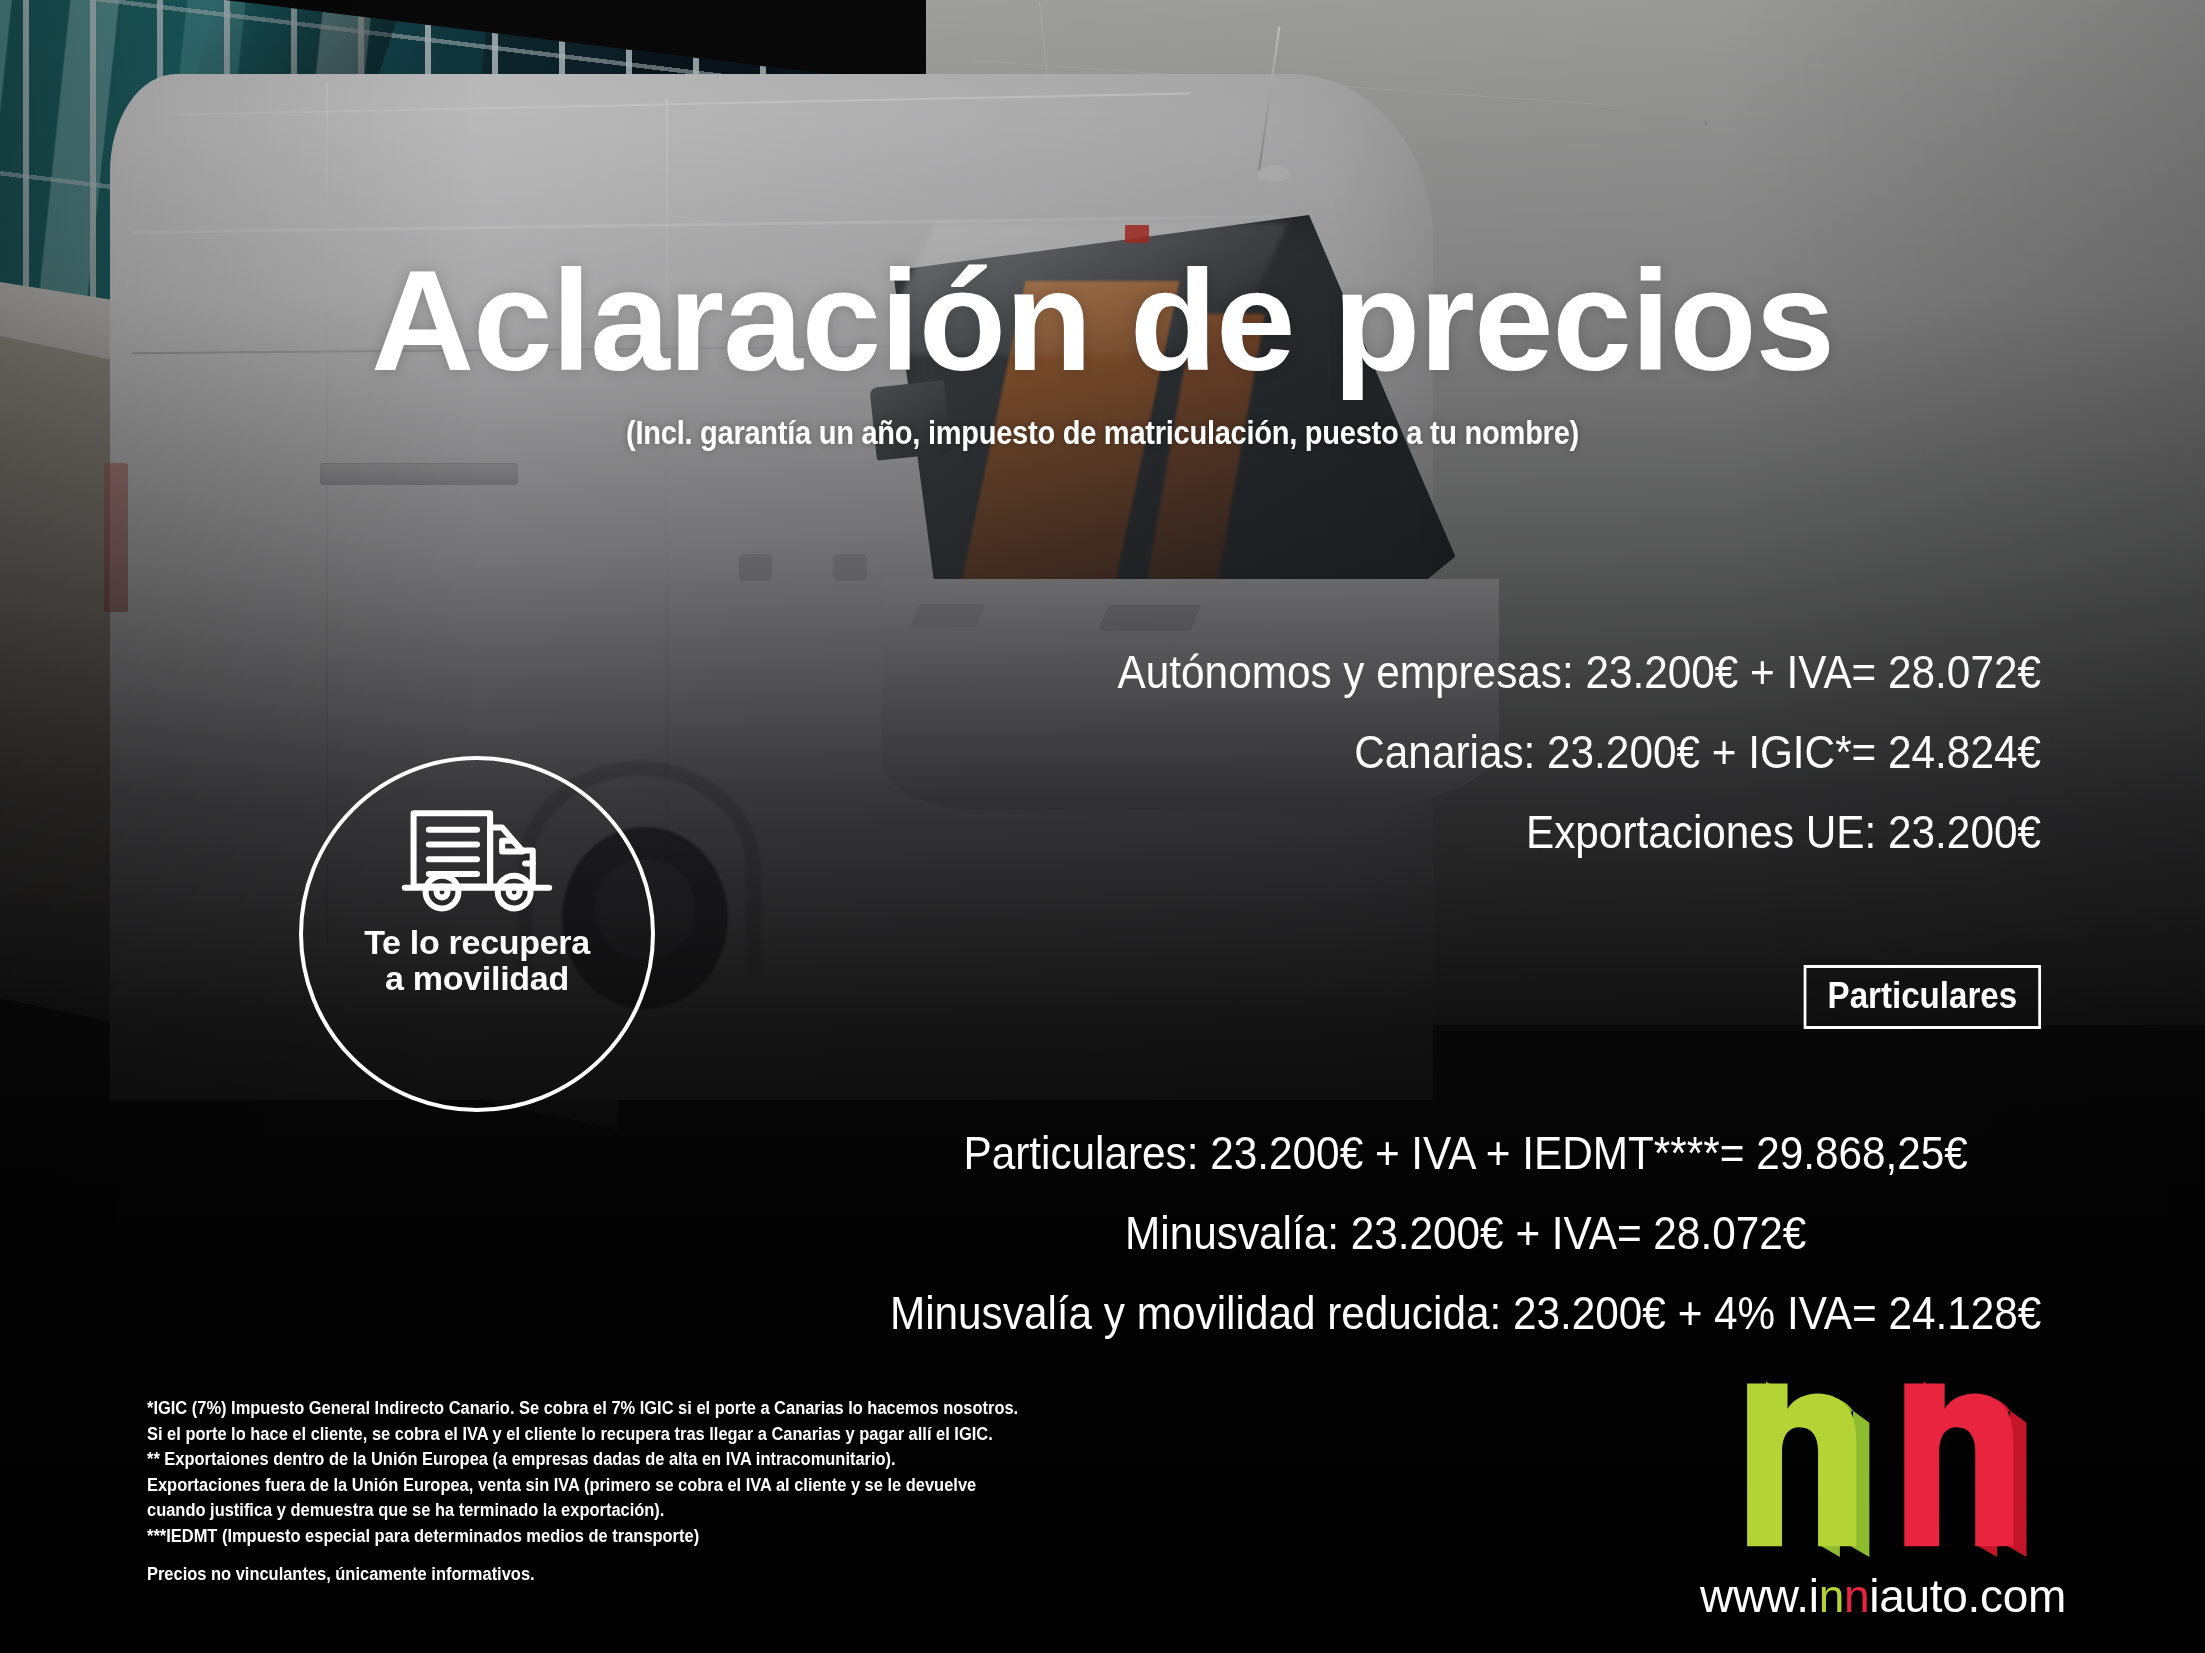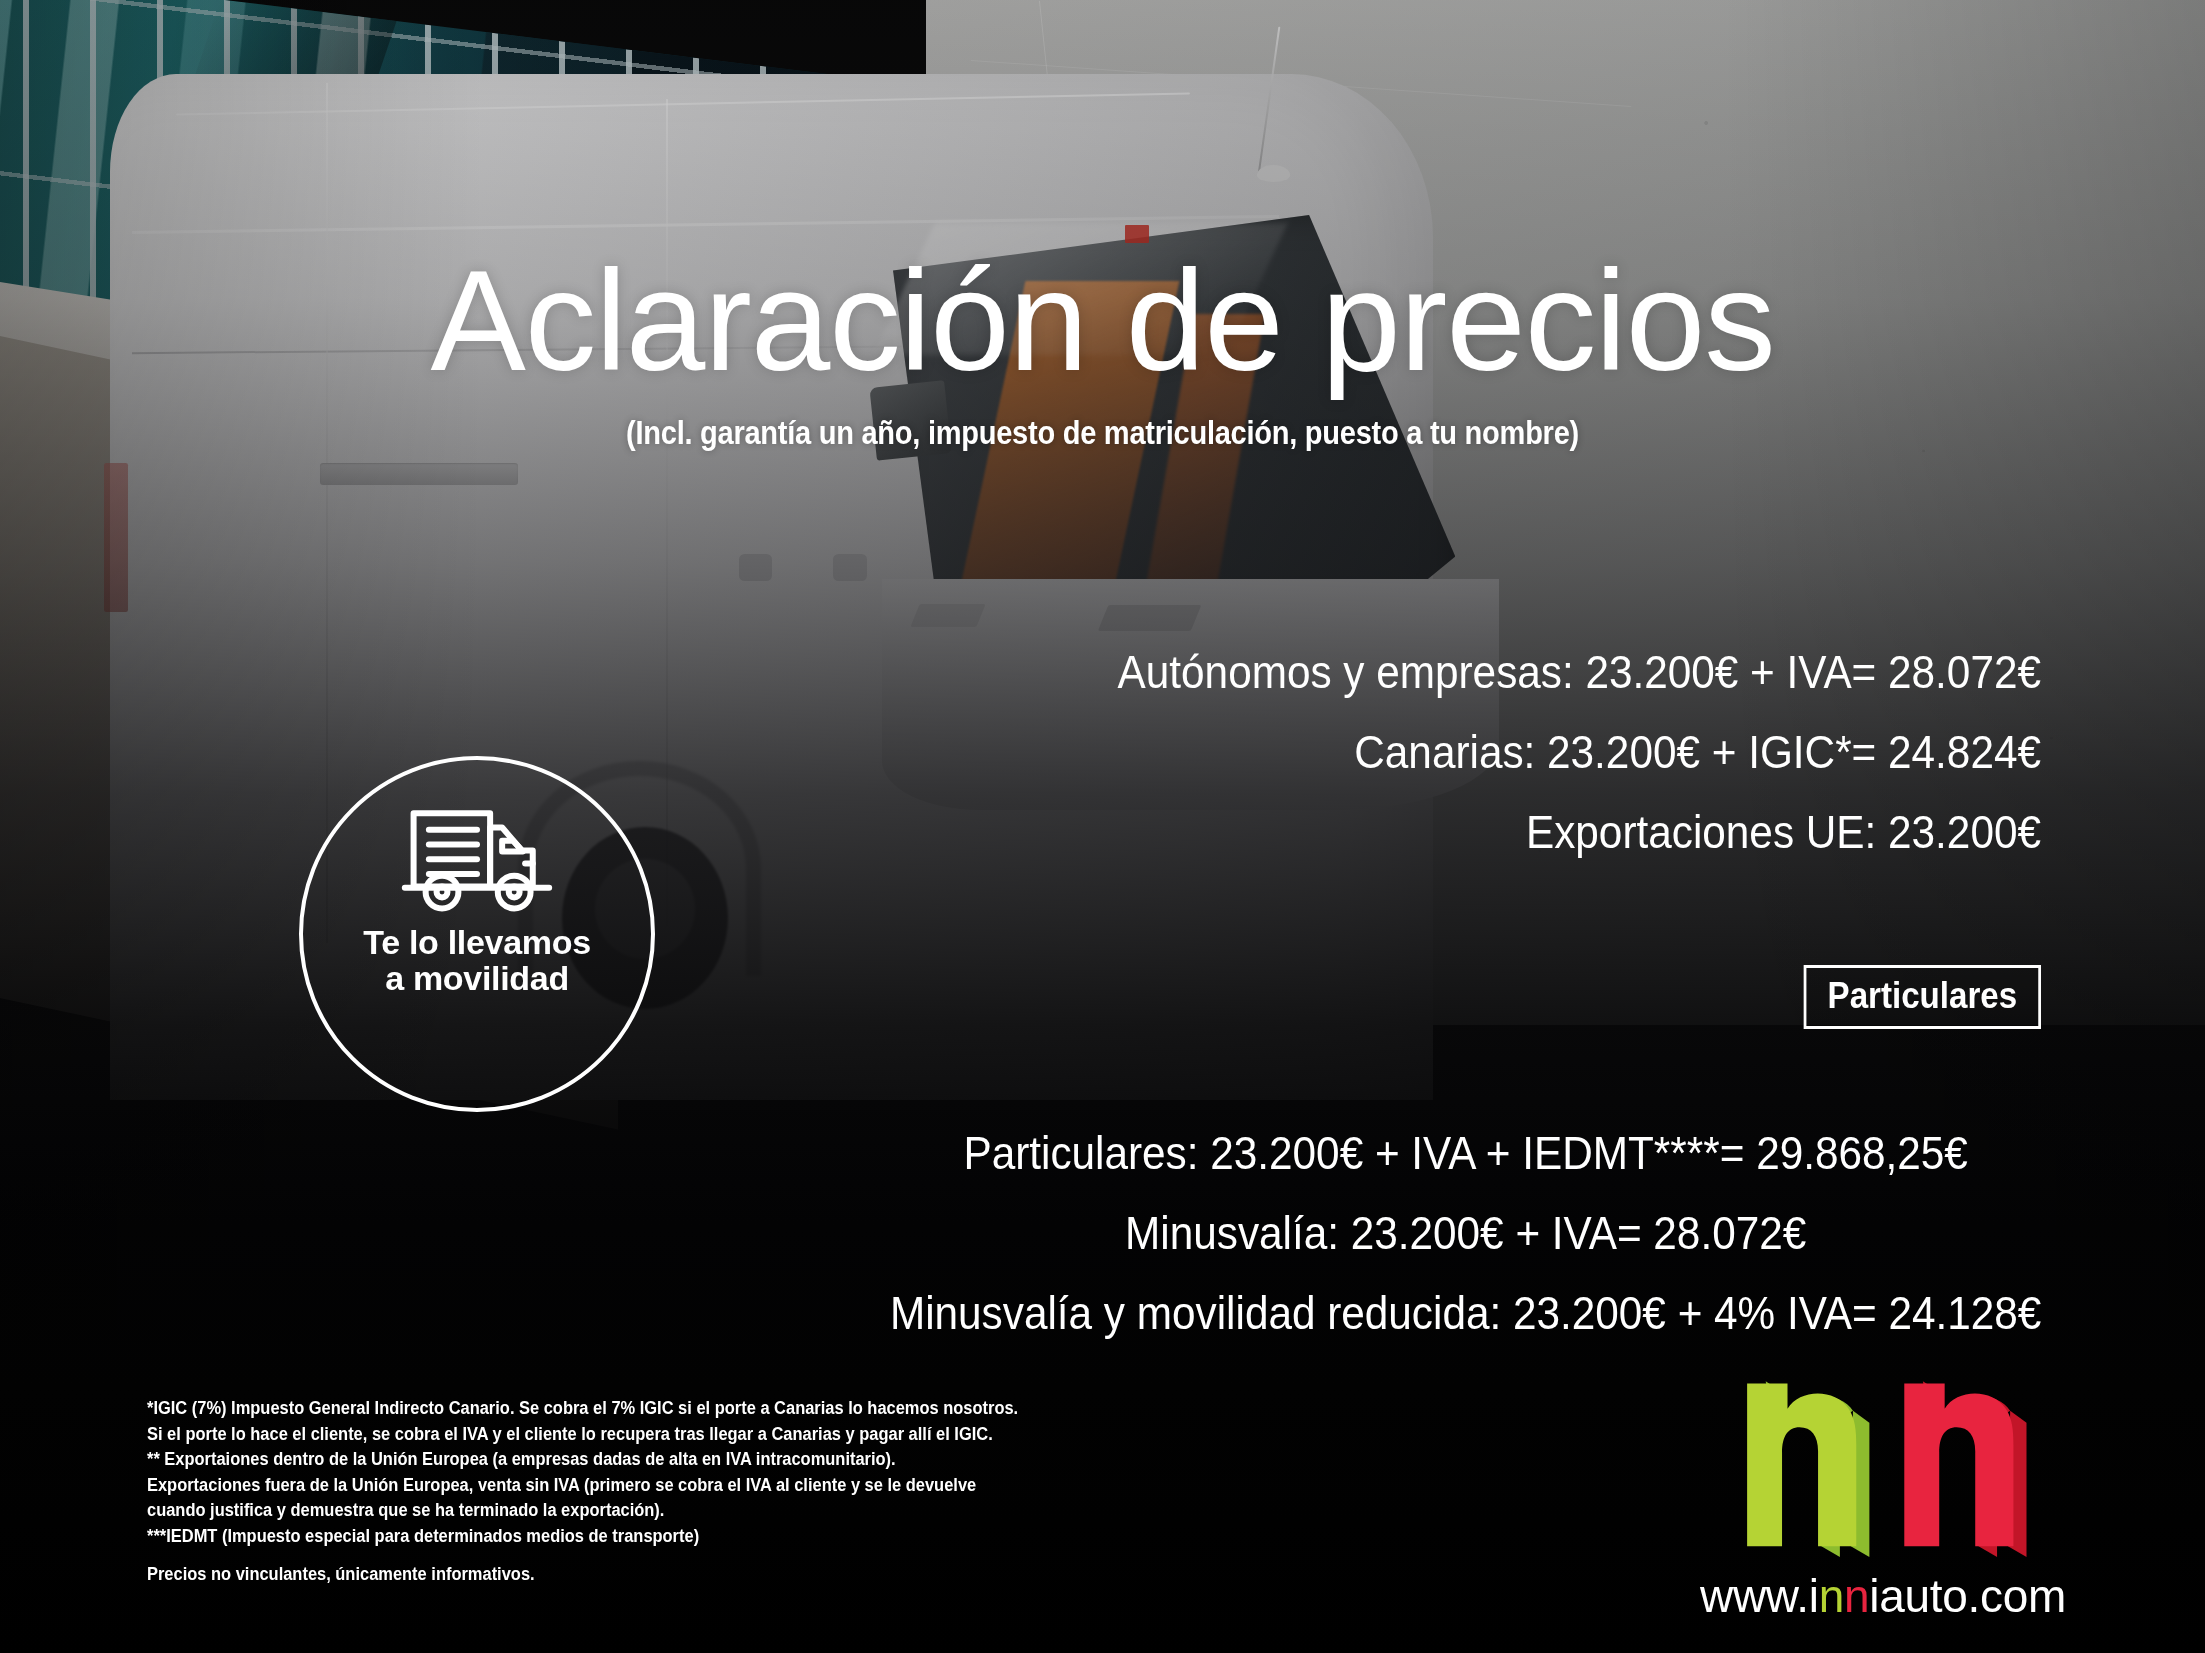--- a/index.html
+++ b/index.html
@@ -210,21 +210,21 @@
     background:linear-gradient(90deg, rgba(0,0,0,.22) 0%, rgba(0,0,0,0) 22%, rgba(0,0,0,0) 78%, rgba(0,0,0,.18) 100%);
   }
 
   
   .content{position:absolute;inset:0;}
 
   .title{
     position:absolute;left:0;right:0;top:249px;
     text-align:center;
     font-size:143px;
-    font-weight:400;
+    font-weight:700;
     letter-spacing:-1.1px;
     line-height:1.0;
     color:#fff;
     text-shadow:0 0 14.2px rgba(0,0,0,.18);
   }
   .subtitle{
     position:absolute;left:0;right:0;top:414px;
     text-align:center;
     font-size:33px;
     font-weight:700;
@@ -406,21 +406,21 @@
           <path d="M62 110 H150"></path>
           <path d="M62 137 H150"></path>
 
           <circle cx="86" cy="170" r="30"></circle>
           <circle cx="86" cy="170" r="10"></circle>
           <circle cx="218" cy="170" r="30"></circle>
           <circle cx="218" cy="170" r="10"></circle>
         </svg>
       </span>
       <div class="badge-text">
-        <div>Te lo llevamos</div>
+        <div>Te lo recupera</div>
         <div>a movilidad</div>
       </div>
     </div>
 
     <div class="fineprint">
       <div>*IGIC (7%) Impuesto General Indirecto Canario. Se cobra el 7% IGIC si el porte a Canarias lo hacemos nosotros.</div>
       <div>Si el porte lo hace el cliente, se cobra el IVA y el cliente lo recupera tras llegar a Canarias y pagar allí el IGIC.</div>
       <div>** Exportaiones dentro de la Unión Europea (a empresas dadas de alta en IVA intracomunitario).</div>
       <div>Exportaciones fuera de la Unión Europea, venta sin IVA (primero se cobra el IVA al cliente y se le devuelve</div>
       <div>cuando justifica y demuestra que se ha terminado la exportación).</div>

